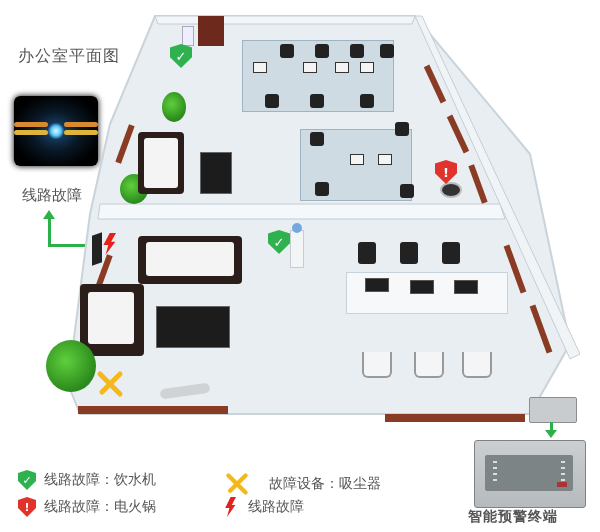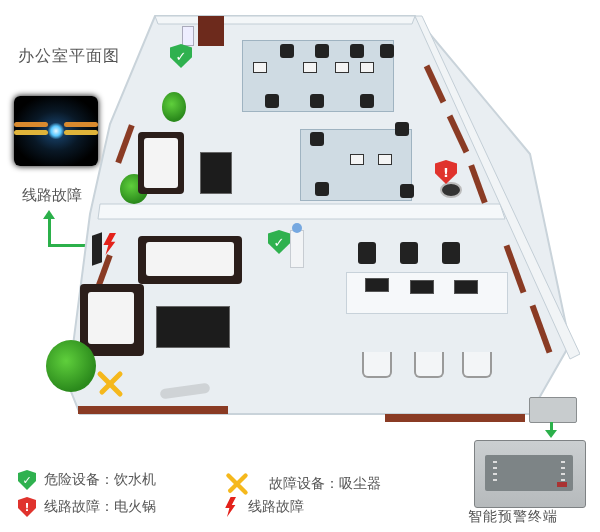--- a/index.html
+++ b/index.html
@@ -35,21 +35,21 @@
   .wrench { position:absolute; width:28px; height:28px; }
 
   
   .device-small { left:529px; top:397px; width:46px; height:24px; background:#c8ccce; border:1px solid #8a8e90; border-radius:2px; }
   .device-arrow-stem { left:550px; top:422px; width:3px; height:10px; background:#2bb04a; }
   .device-arrow-head { left:545px; top:430px; width:0; height:0; border-left:6px solid transparent; border-right:6px solid transparent; border-top:8px solid #2bb04a; }
   .device-big { left:474px; top:440px; width:110px; height:66px; background:linear-gradient(#cbcfd1,#b6babc); border:1px solid #7e8284; border-radius:3px; }
   .device-face { position:absolute; left:10px; top:14px; width:88px; height:36px; background:#7d8486; border-radius:2px; }
   .device-led { position:absolute; width:4px; height:2px; background:#ddd; }
   .device-btn { position:absolute; right:6px; bottom:4px; width:10px; height:5px; background:#a33; }
-  .device-label { left:468px; top:508px; font-size:14px; color:#555; font-weight:normal; letter-spacing:1px; }
+  .device-label { left:468px; top:508px; font-size:14px; color:#555; font-weight:bold; letter-spacing:1px; }
 
   
   .legend-item { position:absolute; display:flex; align-items:center; font-size:14px; color:#555; }
   .legend-item .shield { position:relative; width:18px; height:20px; font-size:11px; margin-right:8px; }
   .legend-item .bolt { position:relative; width:12px; height:20px; margin-right:12px; }
   .legend-item .wrench { position:relative; width:26px; height:24px; margin-right:6px; }
 </style>
 </head>
 <body>
 
@@ -178,21 +178,21 @@
     <div class="device-led" style="left:76px;top:12px;"></div>
     <div class="device-led" style="left:76px;top:18px;"></div>
     <div class="device-led" style="left:76px;top:24px;"></div>
     <div class="device-btn"></div>
   </div>
 </div>
 <div class="abs device-label">智能预警终端</div>
 
 <div class="legend-item" style="left:18px;top:470px;">
   <span class="shield ok">✓</span>
-  <span>危险设备：饮水机</span>
+  <span>线路故障：饮水机</span>
 </div>
 <div class="legend-item" style="left:18px;top:497px;">
   <span class="shield danger">!</span>
   <span>线路故障：电火锅</span>
 </div>
 <div class="legend-item" style="left:224px;top:472px;gap:13px;">
   <svg class="wrench" viewBox="0 0 28 28">
     <line x1="4" y1="4" x2="24" y2="24" stroke="#f5b81c" stroke-width="5" stroke-linecap="round"></line>
     <line x1="24" y1="4" x2="6" y2="22" stroke="#f5b81c" stroke-width="5" stroke-linecap="round"></line>
   </svg>

